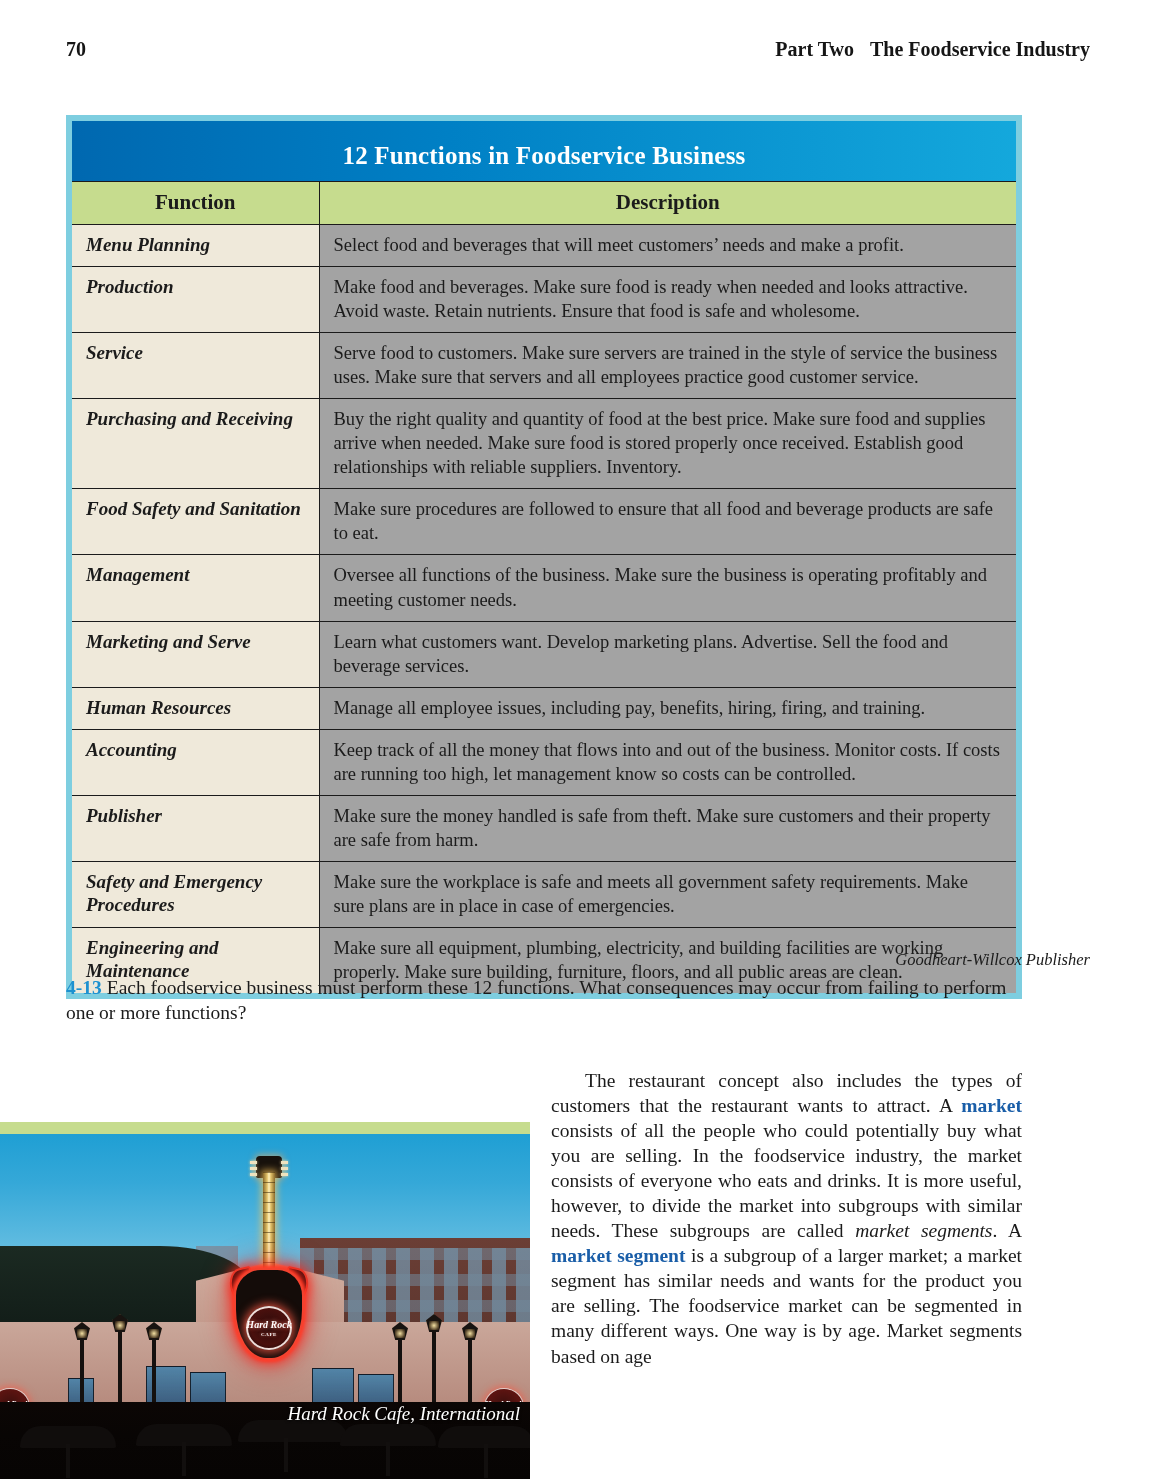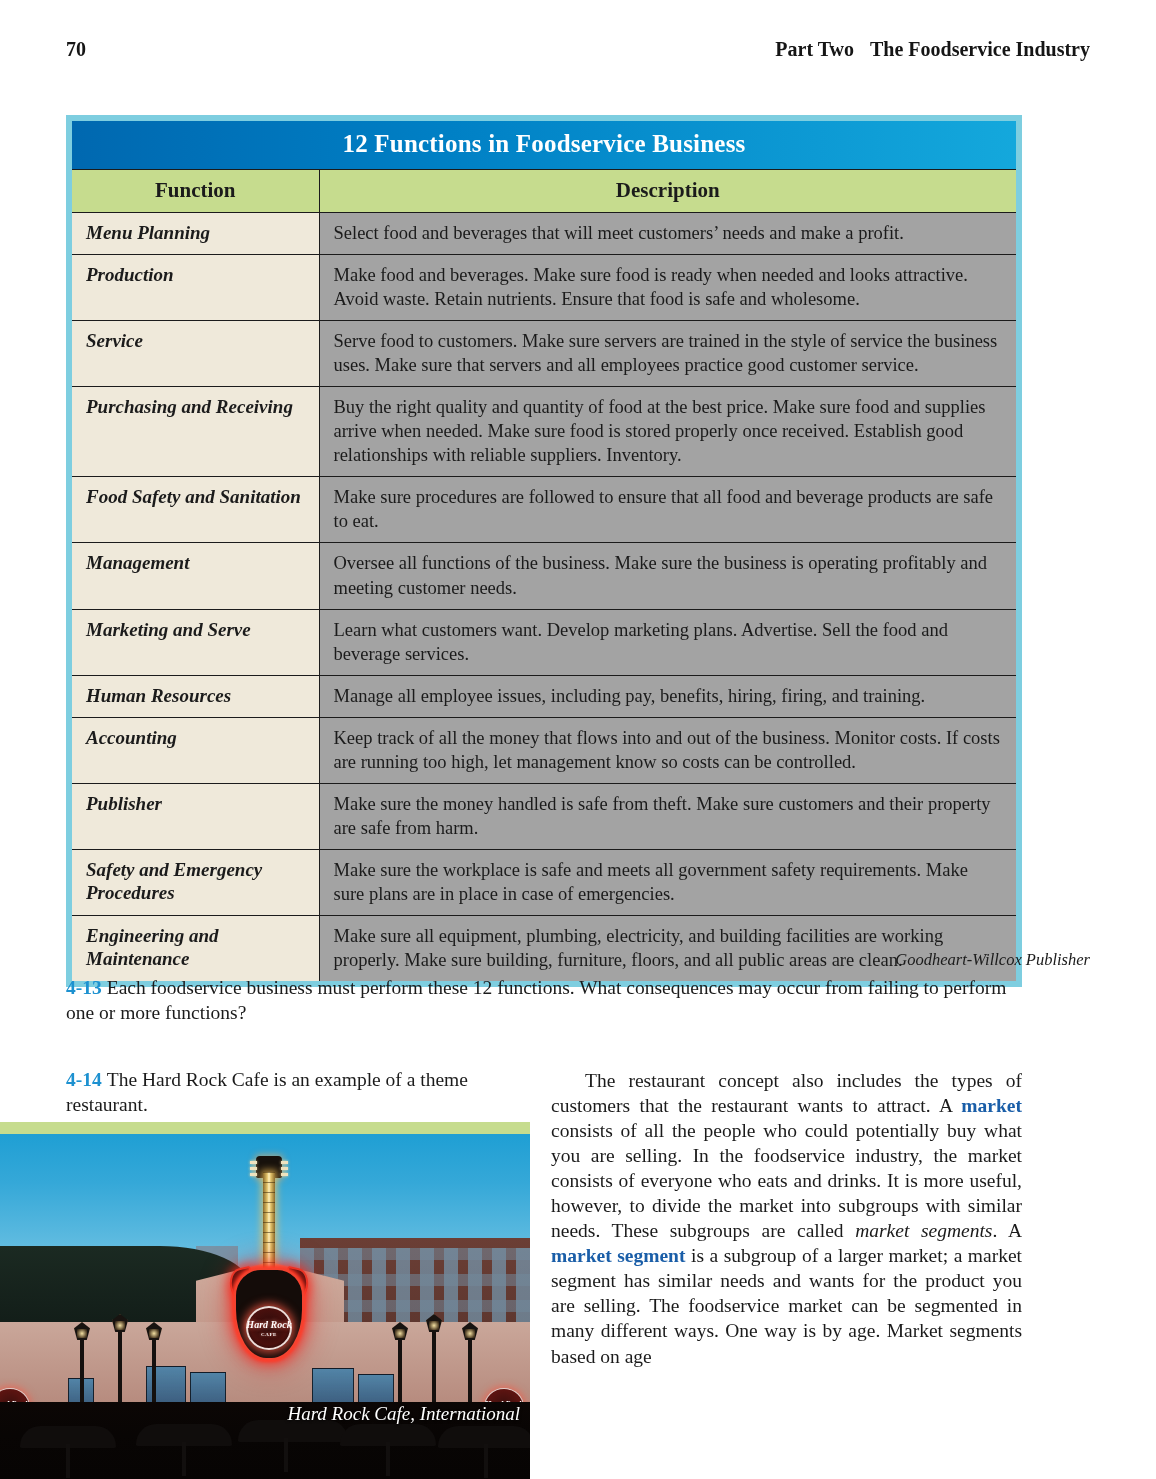--- a/index.html
+++ b/index.html
@@ -61,21 +61,21 @@
     width: 100%;
     border-collapse: collapse;
     background: #ffffff;
   }
   .tbl-title {
     background: linear-gradient(to right, #0068B0 0%, #0080C5 40%, #14A8DC 100%);
     color: #ffffff;
     font-size: 25px;
     font-weight: bold;
     text-align: center;
-    padding: 9px 0 11px 0;
+    padding: 21px 0 11px 0;
     letter-spacing: 0.2px;
     border-bottom: 1.5px solid #1b1b1b;
   }
   .tbl th.colhead {
     background: #C6DC8E;
     color: #1b1b1b;
     font-size: 21px;
     font-weight: bold;
     text-align: center;
     padding: 8px 0 9px 0;
@@ -492,23 +492,20 @@
       </tbody>
     </table>
   </div>
 
   <div class="table-credit">Goodheart-Willcox Publisher</div>
 
   <div class="cap-413">
     <span class="fignum">4-13</span><span>Each foodservice business must perform these 12 functions. What consequences may occur from failing to perform one or more functions?</span>
   </div>
 
-  <div class="cap-414">
-    <span class="fignum">4-14</span><span>The Hard Rock Cafe is an example of a theme restaurant.</span>
-  </div>
 
   <div class="photo-block">
     <div class="photo-topbar"></div>
     <div class="photo">
       <div class="sky"></div>
 
       <div class="hiRise a"></div>
       <div class="hiRise b"></div>
       <div class="hiRise c"></div>
       <div class="hiRise d"></div>

